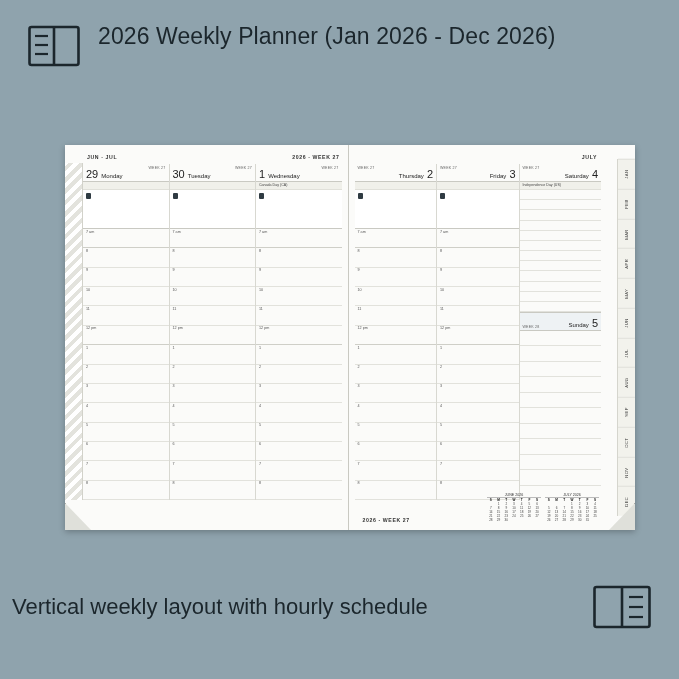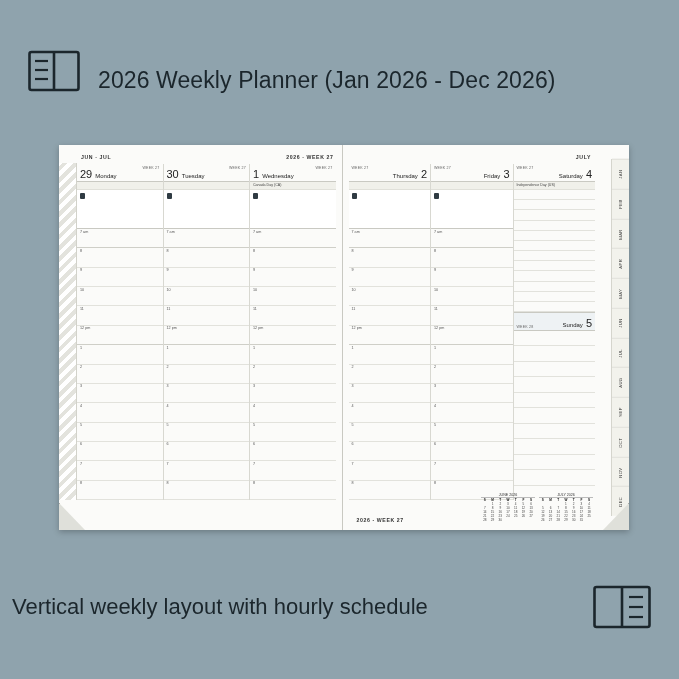--- a/index.html
+++ b/index.html
@@ -6,37 +6,37 @@
   body{
     width:679px;height:679px;
     background:#8fa3ad;
     font-family:"Liberation Sans", sans-serif;
     color:#1f2a30;
     overflow:hidden;
     position:relative;
   }
   
   .header{
-    position:absolute;left:28px;top:32px;right:28px;height:62px;
-    display:flex;align-items:flex-end;gap:18px;
+    position:absolute;left:28px;top:23px;right:28px;height:62px;
+    display:flex;align-items:flex-start;gap:18px;
   }
   .book-icon{width:52px;height:46px;flex:0 0 auto;}
   .header-title{
     font-size:23px;letter-spacing:.1px;color:#1b262c;white-space:nowrap;
   }
   
   .footer{
     position:absolute;left:12px;bottom:42px;right:28px;height:60px;
     display:flex;align-items:center;justify-content:space-between;gap:18px;
   }
   .footer-title{font-size:22px;color:#1b262c;white-space:nowrap;}
   .footer-icon{width:58px;height:48px;flex:0 0 auto;}
   
   .spread{
-    position:absolute;left:59px;top:145px;width:570px;height:385px;
+    position:absolute;left:65px;top:145px;width:570px;height:385px;
     background:#f4f4f1;
     box-shadow:0 2px 6px rgba(0,0,0,.25);
     display:flex;
   }
   .page{position:relative;height:100%;background:#fbfbf9;overflow:hidden;}
   .page.left{width:283px;border-right:1px solid #c9c9c2;}
   .page.right{width:287px;}
   
   .corner{
     position:absolute;width:26px;height:26px;bottom:0;

